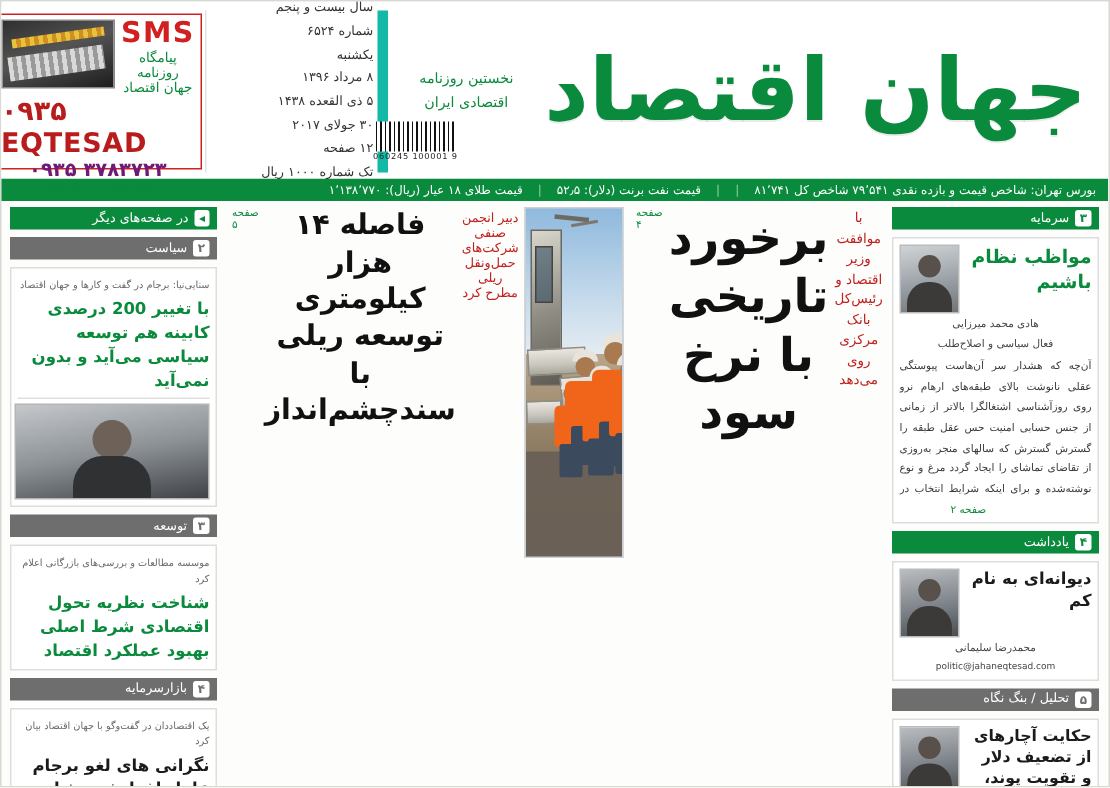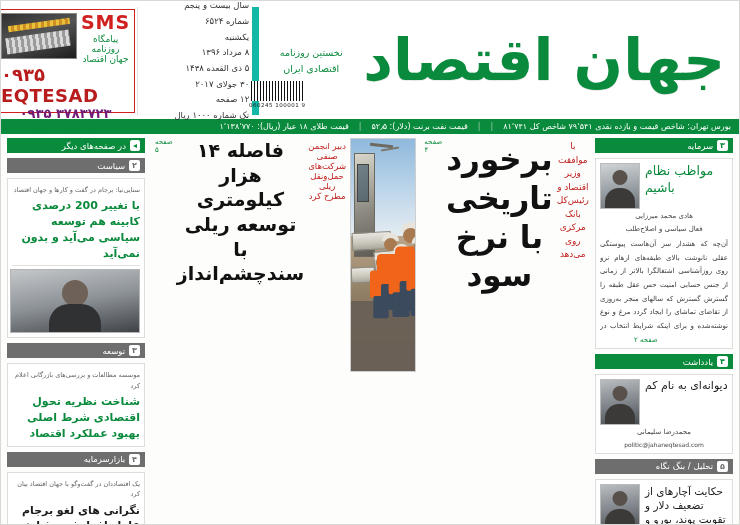--- a/index.html
+++ b/index.html
@@ -228,23 +228,23 @@
     padding: 4px;
     box-sizing: border-box;
   }
   .op-head {
     display: flex; flex-direction: row; gap: 5px; align-items: flex-start;
   }
   .op-title {
     flex: 1 1 auto;
     color: #0a8a3c;
     font-size: 12.5px;
-    font-weight: normal;
+    font-weight: bold;
     line-height: 1.35;
-    text-align: left;
+    text-align: right;
   }
   .op-person { font-size: 7px; color: #444; text-align: center; line-height: 1.5; margin-top: 2px;}
   .avatar {
     flex: 0 0 38px;
     height: 44px;
     background: linear-gradient(170deg,#cfd3d6 0%, #9aa1a6 55%, #6f7579 100%);
     border: 1px solid #bbb;
     position: relative;
     overflow: hidden;
   }

